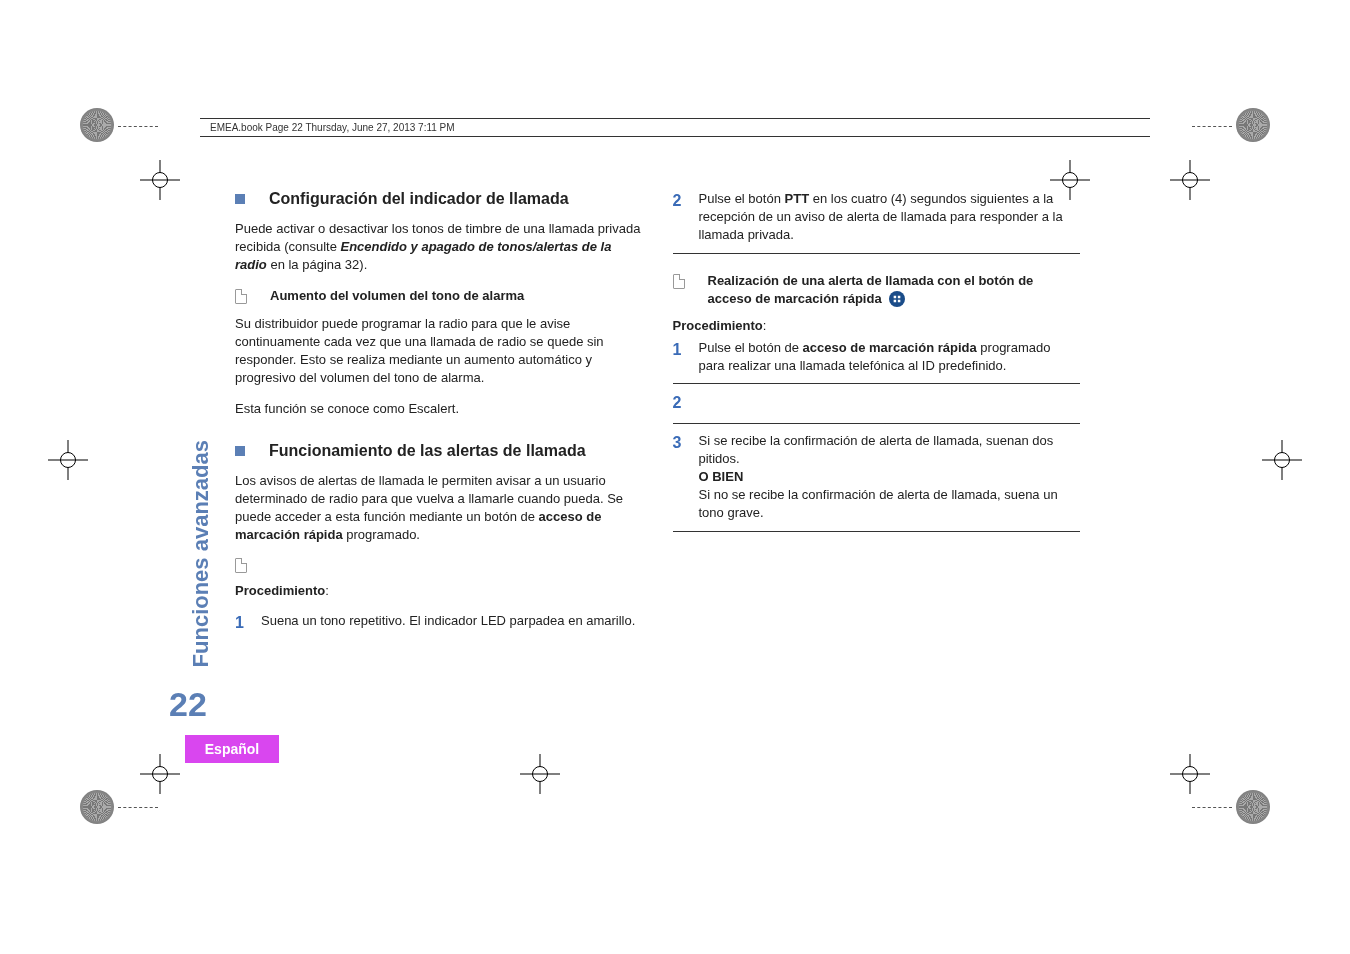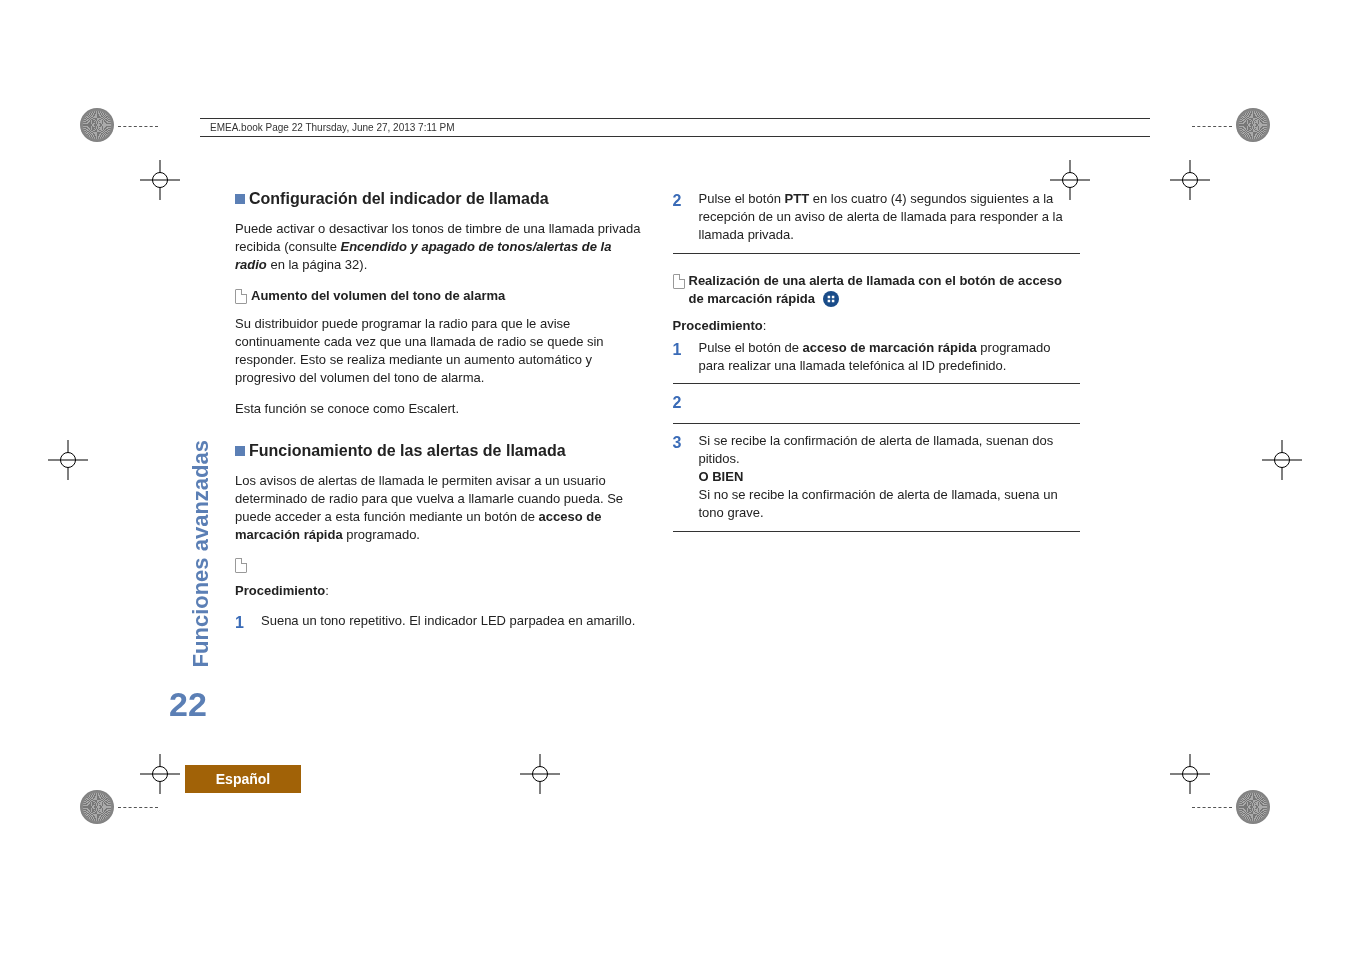--- a/index.html
+++ b/index.html
@@ -10,38 +10,38 @@
   .crosshair::before { left: 50%; top: 0; width: 1px; height: 100%; transform: translateX(-50%); }
   .crosshair::after { top: 50%; left: 0; height: 1px; width: 100%; transform: translateY(-50%); }
   .crosshair .ring { position: absolute; left: 50%; top: 50%; width: 16px; height: 16px; border: 1px solid #000; border-radius: 50%; transform: translate(-50%, -50%); background: #fff; }
   .dial { position: absolute; width: 34px; height: 34px; border-radius: 50%; background: radial-gradient(circle at center, #bbb 0%, #999 40%, #666 100%); }
   .dial::after { content:""; position:absolute; inset:3px; border-radius:50%; background: repeating-conic-gradient(#777 0deg 4deg, #aaa 4deg 8deg); }
   .hline { position: absolute; height: 0; border-top: 1px dashed #555; }
   .header-line { position: absolute; left: 200px; right: 200px; border-top: 1px solid #333; }
   .header-text { position: absolute; font-size: 10px; color: #333; }
   .content { position: absolute; left: 235px; right: 270px; top: 190px; bottom: 250px; display: flex; gap: 30px; }
   .col { flex: 1; min-width: 0; }
-  .h2 { font-size: 16px; font-weight: bold; margin-bottom: 12px; display: flex; align-items: center; gap: 4px; }
+  .h2 { font-size: 16px; font-weight: bold; margin-bottom: 12px; display: flex; align-items: center; gap: 24px; }
   .h2 .sq { width: 10px; height: 10px; background: #5b7fb5; display: inline-block; }
   .para { font-size: 13px; line-height: 1.4; margin-bottom: 12px; }
   .bold { font-weight: bold; font-style: normal; }
   .bolditalic { font-weight: bold; font-style: italic; }
-  .sub { font-size: 13px; font-weight: bold; display: flex; align-items: flex-start; gap: 4px; margin-top: 6px; margin-bottom: 10px; line-height: 1.4; }
+  .sub { font-size: 13px; font-weight: bold; display: flex; align-items: flex-start; gap: 23px; margin-top: 6px; margin-bottom: 10px; line-height: 1.4; }
   .sub .pgicon { width: 12px; height: 15px; border: 1px solid #999; border-radius: 1px; display: inline-block; position: relative; flex-shrink: 0; margin-top: 2px; }
   .sub .pgicon::after { content:""; position:absolute; right:-1px; top:-1px; width:5px; height:5px; background:#fff; border-left:1px solid #999; border-bottom:1px solid #999; }
   .disc { display: inline-flex; width: 16px; height: 16px; border-radius: 50%; background: #1a4c89; align-items: center; justify-content: center; vertical-align: middle; margin-left: 4px; }
   .disc svg { width: 10px; height: 10px; fill: #fff; }
   .proc-label { font-size: 13px; margin-bottom: 6px; }
   ol.steps { list-style: none; padding: 0; margin: 0; }
   ol.steps li { display: flex; gap: 12px; padding: 8px 0; font-size: 13px; line-height: 1.4; }
   ol.steps li + li { border-top: 1px solid #333; }
   ol.steps .num { color: #3a6bb7; font-size: 16px; font-weight: bold; min-width: 14px; }
   .side-label { position: absolute; left: 188px; top: 440px; transform: rotate(-90deg); transform-origin: left top; font-size: 22px; font-weight: bold; color: #5b7fb5; white-space: nowrap; }
   .page-num { position: absolute; left: 169px; top: 685px; font-size: 34px; font-weight: bold; color: #5b7fb5; }
-  .lang-box { position: absolute; left: 185px; top: 735px; width: 116px; height: 28px; background: #a16207; color: #fff; font-weight: bold; font-size: 14px; display: flex; align-items: center; justify-content: center; margin-top: 30px; }
+  .lang-box { position: absolute; left: 185px; top: 735px; width: 94px; height: 28px; background: #d946ef; color: #fff; font-weight: bold; font-size: 14px; display: flex; align-items: center; justify-content: center; }
   .col2-wrap ol.steps li:first-child { border-top: none; padding-top: 0; }
 </style>
 </head>
 <body>
 
 <div class="page">
 
   <div class="dial" style="left:80px; top:108px;"></div>
   <div class="dial" style="right:80px; top:108px;"></div>
   <div class="dial" style="left:80px; bottom:130px;"></div>

